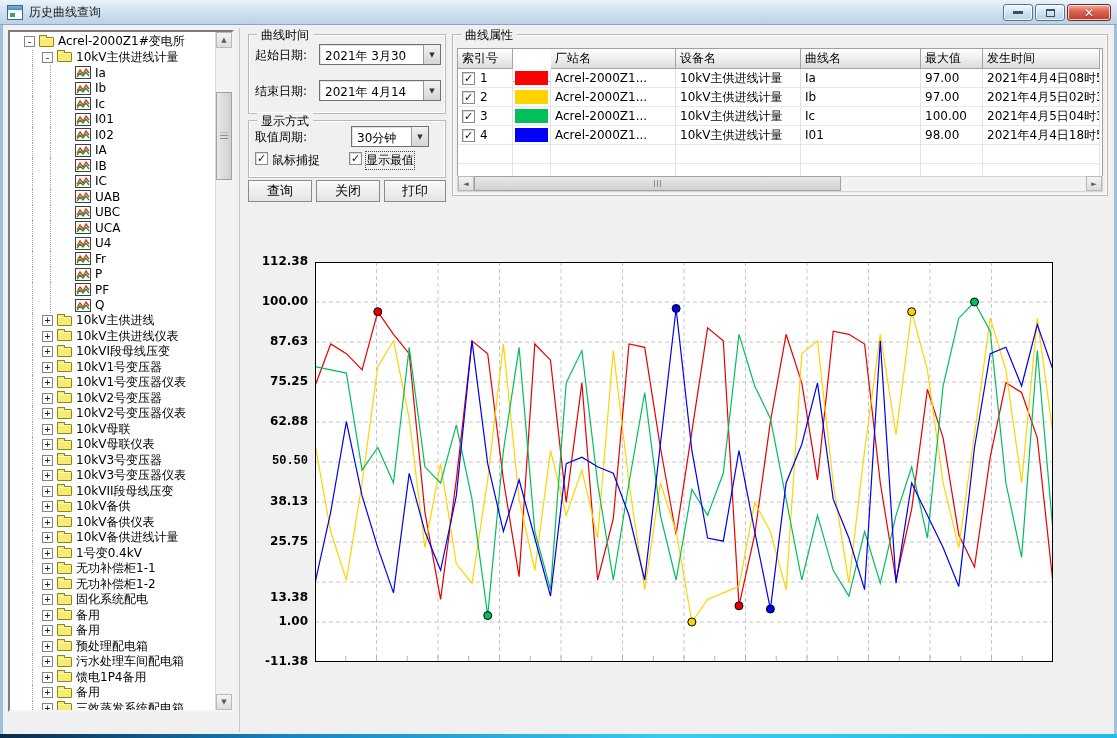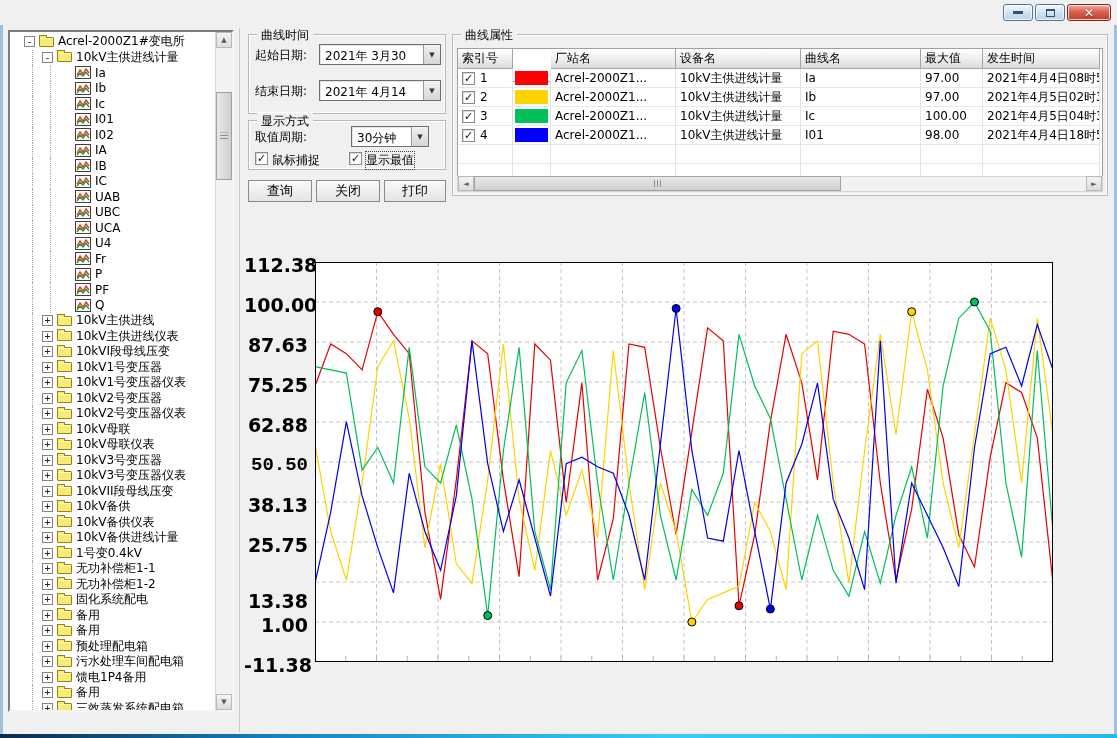--- a/index.html
+++ b/index.html
@@ -73,30 +73,34 @@
   .swatch { width:100%; height:14px; }
   .hscroll { position:absolute; left:4px; right:4px; bottom:3px; height:16px; background:#F2F2F2; border:1px solid #D5D5D5; }
   .hscroll .left { left:0; top:-1px; height:15px; } .hscroll .right { right:0; left:auto; top:-1px; height:15px; }
   .hthumb { position:absolute; left:16px; top:-1px; width:57%; height:15px; background:linear-gradient(#E9E9E9,#D0D0D0); border:1px solid #A2A2A2; }
   .hthumb::after { content:''; position:absolute; top:3px; bottom:3px; left:50%; width:8px; transform:translateX(-50%);
     background:repeating-linear-gradient(90deg,#8E8E8E 0 1px,transparent 1px 3px); }
 
   
   .chart-wrap { position:absolute; left:244px; top:240px; width:870px; height:470px; }
   .plot-svg { position:absolute; left:71px; top:22px; width:738px; height:400px; }
-  .ytick { position:absolute; right:6px; width:64px; text-align:right; font-size:19px; font-weight:bold; color:#000; }
+  .ytick { position:absolute; right:6px; width:64px; text-align:right; font-size:12px; font-weight:bold; color:#000; }
   .y-labels { position:absolute; left:0; top:0; width:70px; height:460px; }
   .x-labels { position:absolute; left:0; top:432px; width:100%; height:20px; }
   .xtick { position:absolute; font-size:13px; font-weight:bold; color:#000; white-space:nowrap; }
 </style>
 </head>
 <body>
 
 <div class="window">
 
+  <div class="titlebar">
+    <span class="app-icon"></span>
+    <span class="title-text">历史曲线查询</span>
+  </div>
   <div class="win-buttons">
     <div class="wbtn min">
         <span class="glyph-min"></span>
       </div>
     <div class="wbtn max">
         <span class="glyph-max"></span>
       </div>
     <div class="wbtn close">
         <span>✕</span>
       </div>
@@ -503,21 +507,21 @@
     </div>
     <div class="ctl-row" style="left:6px; top:48px;">
       <span class="ctl-label">结束日期:</span>
     </div>
     <div class="combo" style="position:absolute; left:70px; top:45px; width:122px;">
       <span class="combo-val">2021年 4月14</span>
       <span class="combo-btn">▼</span>
     </div>
   </div>
 
-  <div class="group" style="left:248px; top:120px; width:198px; height:50px;">
+  <div class="group" style="left:248px; top:120px; width:198px; height:58px;">
     <span class="group-title">显示方式</span>
     <div class="ctl-row" style="left:6px; top:8px;">
       <span class="ctl-label">取值周期:</span>
     </div>
     <div class="combo" style="position:absolute; left:102px; top:5px; width:78px;">
       <span class="combo-val">30分钟</span>
       <span class="combo-btn">▼</span>
     </div>
     <div class="ctl-row" style="left:6px; top:31px;">
       <span class="cb">✓</span>

